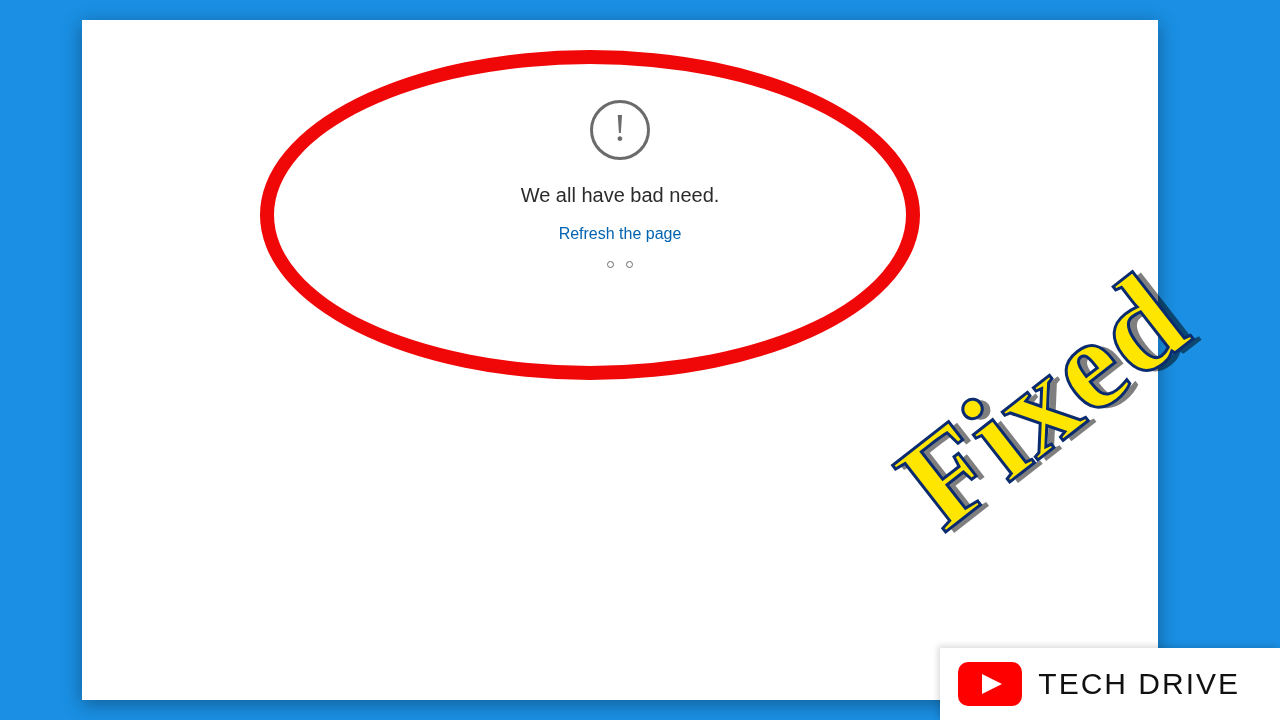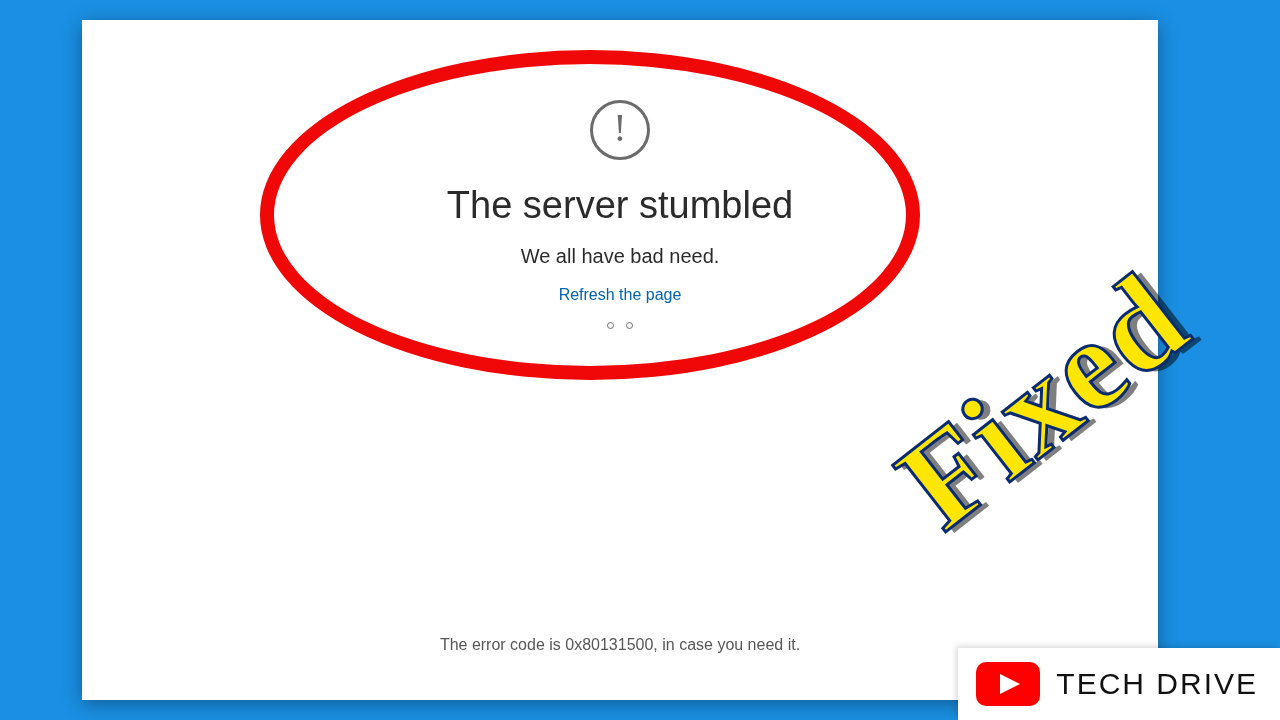--- a/index.html
+++ b/index.html
@@ -96,21 +96,21 @@
     letter-spacing: 2px;
     pointer-events: none;
     white-space: nowrap;
   }
 
   
   .watermark {
     position: absolute;
     right: 0; bottom: 0;
     background: #ffffff;
-    padding: 14px 22px 14px 18px;
+    padding: 14px 40px 14px 18px;
     display: flex; align-items: center; gap: 16px;
     box-shadow: -2px -2px 6px rgba(0,0,0,.15);
   }
   .yt-logo {
     width: 64px; height: 44px;
     background: #ff0000;
     border-radius: 10px;
     position: relative;
   }
   .yt-logo::after {
@@ -131,34 +131,32 @@
 </head>
 <body>
 
 <div class="panel">
 
   <div class="center-col">
     <div class="err-icon">
       <span class="bang">!</span>
     </div>
 
-    <h1 class="err-title">The server stumbled</h1>
 
     <div class="err-sub">We all have bad need.</div>
 
     <a class="err-link">Refresh the page</a>
 
     <div class="dots">
       <span></span>
       <span></span>
     </div>
   </div>
 
   <div class="bottom-info">
-    <div>The error code is 0x80131500, in case you need it.</div>
   </div>
 
 </div>
 
 <div class="red-circle"></div>
 
 <div class="fixed-text">Fixed</div>
 
 <div class="watermark">
   <div class="yt-logo"></div>

